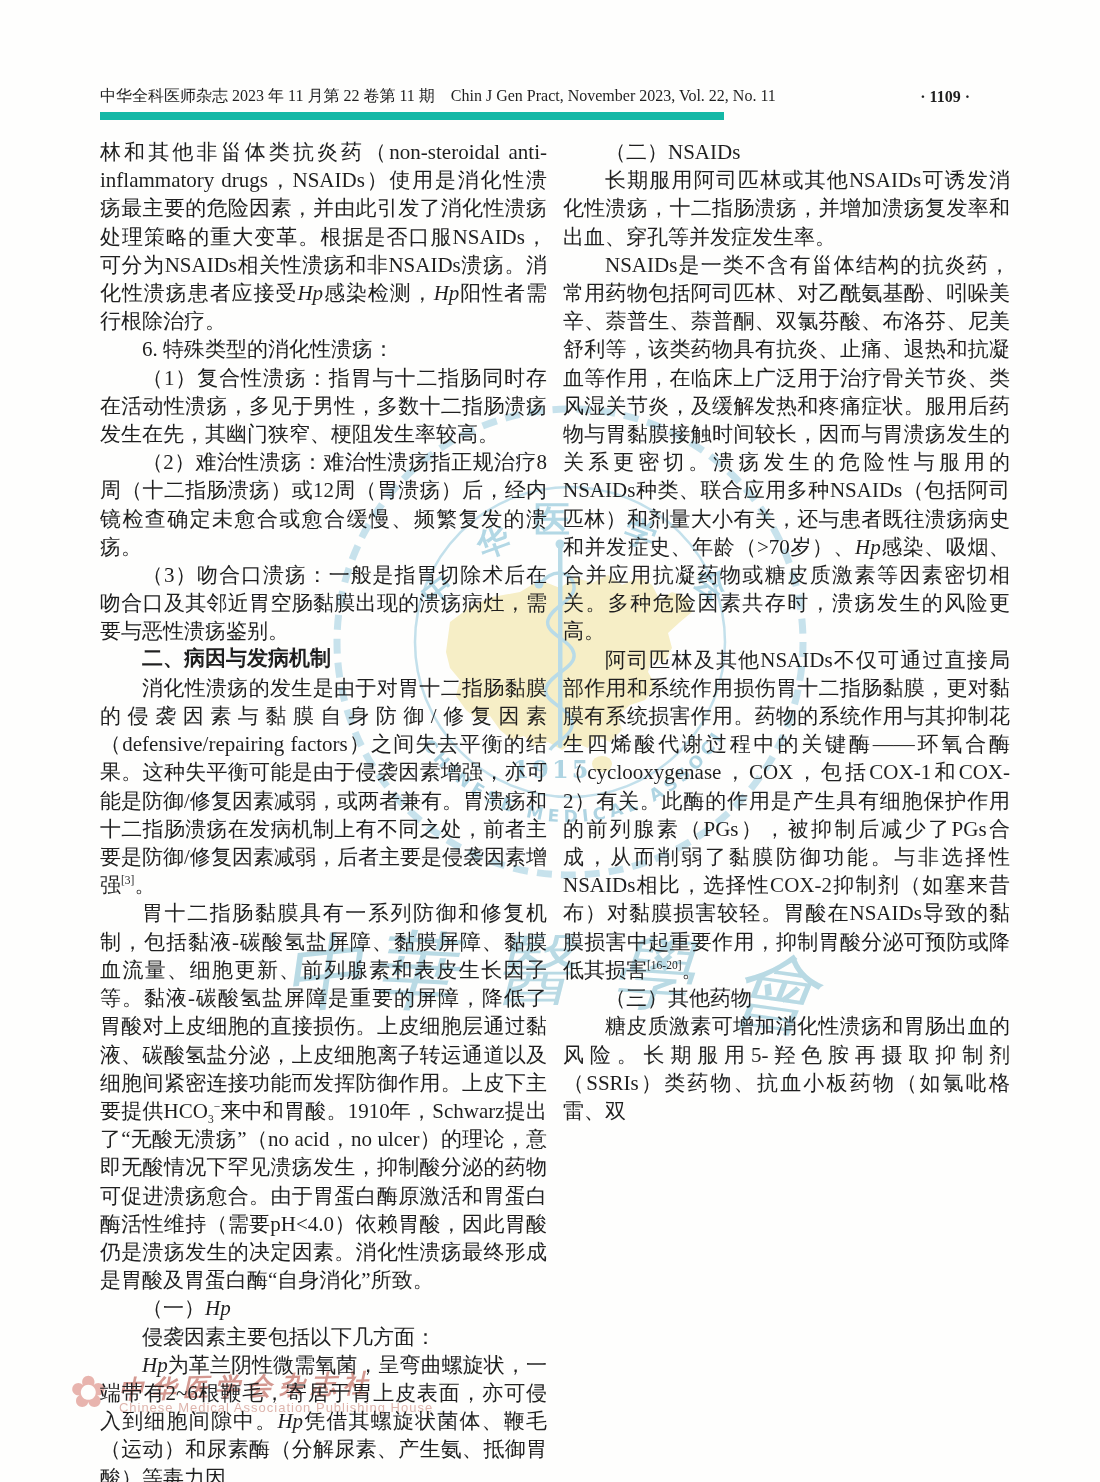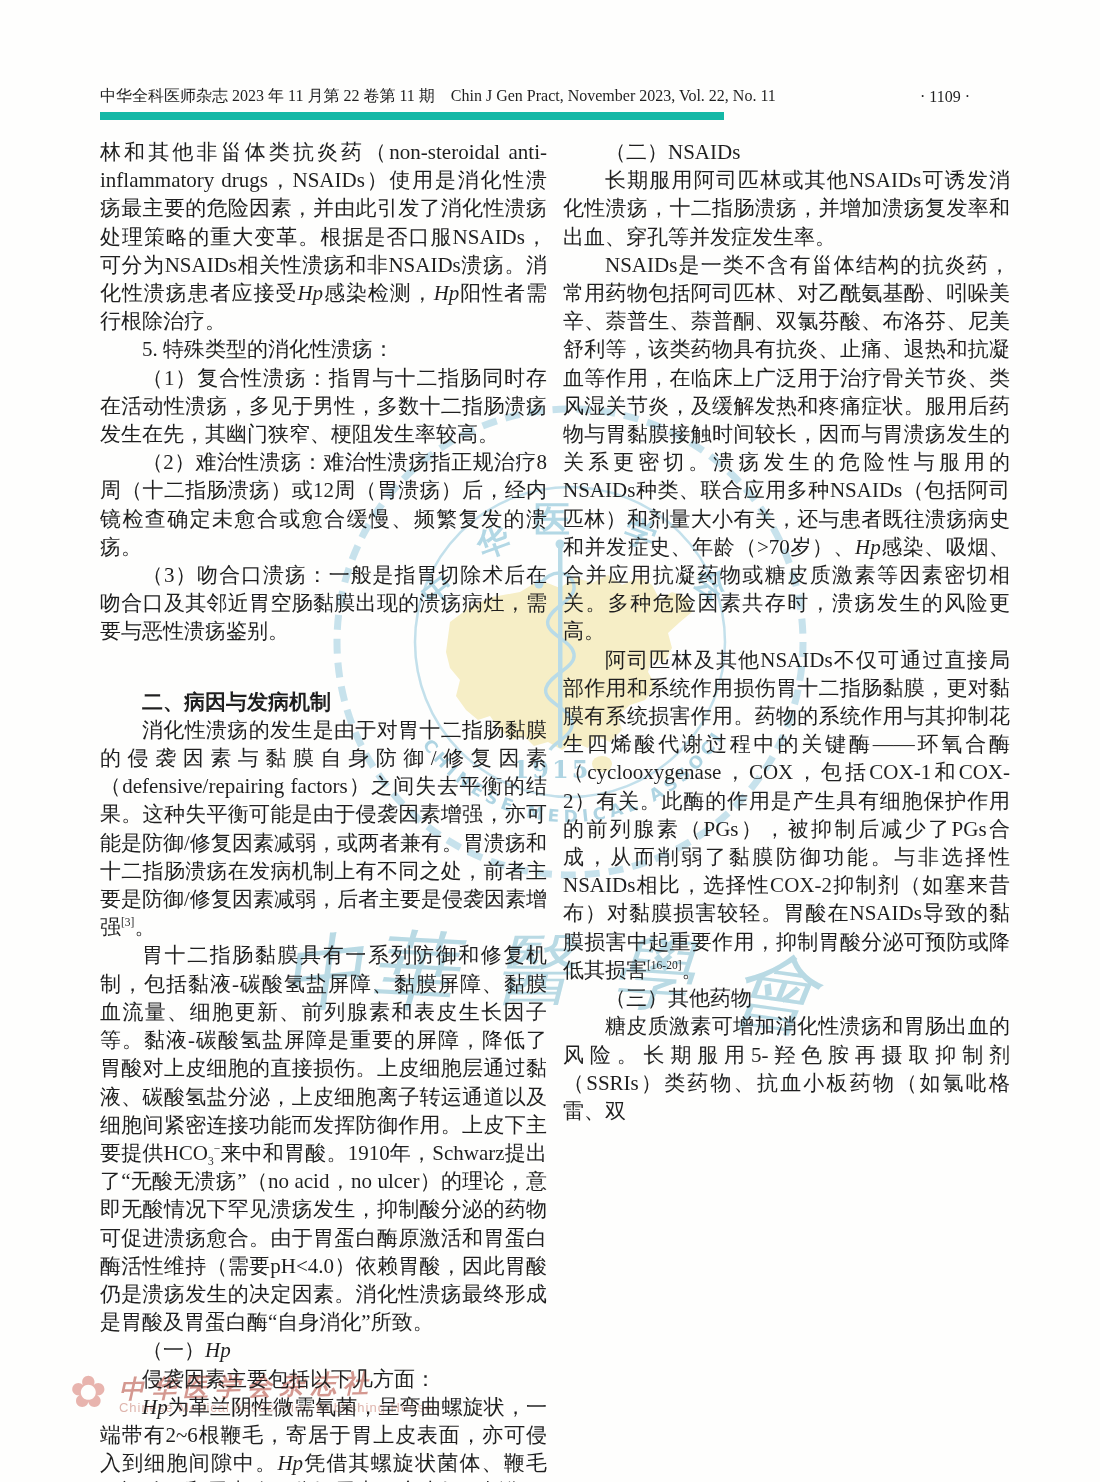--- a/index.html
+++ b/index.html
@@ -1,29 +1,29 @@
 <!DOCTYPE html>
 <html><head>
 <meta charset="utf-8">
 <style>
   html,body{margin:0;padding:0;background:#ffffff;}
   .page{position:relative;width:1100px;height:1482px;background:#fefefd;overflow:hidden;
         font-family:"Liberation Serif","DejaVu Serif",serif;color:#1f1f1f;}
   
   .hdr{position:absolute;left:100px;top:86px;width:624px;height:26px;
        border-bottom:8px solid #14b8a6;font-size:16px;white-space:nowrap;}
-  .pageno{position:absolute;left:820px;top:88px;width:150px;text-align:right;font-size:16px;}
+  .pageno{position:absolute;left:820px;top:88px;width:150px;text-align:right;font-size:16px;font-weight:bold;}
   
   .col{position:absolute;top:138px;width:447px;font-size:21px;line-height:28.2px;
        text-align:justify;z-index:2;}
   .col-left{left:100px;}
   .col-right{left:563px;}
   .col p{margin:0;}
   .col p.indent{text-indent:2em;}
-  .col p.heading{font-weight:bold;font-family:Liberation Sans, sans-serif;margin-top:42px;}
+  .col p.heading{font-weight:bold;font-family:Liberation Mono, monospace;}
   .col sup{font-size:11.5px;vertical-align:super;line-height:0;}
   .col sub{font-size:11.5px;vertical-align:sub;line-height:0;}
   
   .wm{position:absolute;left:0;top:0;z-index:1;pointer-events:none;}
   .wm-blue{fill:none;stroke:#b9dbe7;}
   .wm-glyph{fill:#b3d8e5;font-family:"DejaVu Sans","Liberation Sans",sans-serif;font-weight:bold;}
   .wm-ringtext{fill:#aed4e2;font-family:"DejaVu Sans","Liberation Sans",sans-serif;
                font-weight:bold;font-size:17px;letter-spacing:5px;}
   .wm-year{fill:#aed4e2;font-family:"DejaVu Serif","Liberation Serif",serif;
            font-size:24px;letter-spacing:3px;font-weight:bold;}
@@ -91,21 +91,21 @@
     <text class="wm-script" font-size="84" x="728" y="1015" transform="rotate(8 728 1015)">會</text>
   </svg>
 
   <div class="hdr">
     <span>中华全科医师杂志 2023 年 11 月第 22 卷第 11 期　Chin J Gen Pract, November 2023, Vol. 22, No. 11</span>
   </div>
   <div class="pageno">· 1109 ·</div>
 
   <div class="col col-left">
       <p class="">林和其他非甾体类抗炎药（non-steroidal anti-inflammatory drugs，NSAIDs）使用是消化性溃疡最主要的危险因素，并由此引发了消化性溃疡处理策略的重大变革。根据是否口服NSAIDs，可分为NSAIDs相关性溃疡和非NSAIDs溃疡。消化性溃疡患者应接受<i>Hp</i>感染检测，<i>Hp</i>阳性者需行根除治疗。</p>
-      <p class="indent ">5. 特殊类型的消化性溃疡：</p>
+      <p class="indent ">6. 特殊类型的消化性溃疡：</p>
       <p class="indent ">（1）复合性溃疡：指胃与十二指肠同时存在活动性溃疡，多见于男性，多数十二指肠溃疡发生在先，其幽门狭窄、梗阻发生率较高。</p>
       <p class="indent ">（2）难治性溃疡：难治性溃疡指正规治疗8周（十二指肠溃疡）或12周（胃溃疡）后，经内镜检查确定未愈合或愈合缓慢、频繁复发的溃疡。</p>
       <p class="indent ">（3）吻合口溃疡：一般是指胃切除术后在吻合口及其邻近胃空肠黏膜出现的溃疡病灶，需要与恶性溃疡鉴别。</p>
       <p class="indent heading">二、病因与发病机制</p>
       <p class="indent ">消化性溃疡的发生是由于对胃十二指肠黏膜的侵袭因素与黏膜自身防御/修复因素（defensive/repairing factors）之间失去平衡的结果。这种失平衡可能是由于侵袭因素增强，亦可能是防御/修复因素减弱，或两者兼有。胃溃疡和十二指肠溃疡在发病机制上有不同之处，前者主要是防御/修复因素减弱，后者主要是侵袭因素增强<sup>[3]</sup>。</p>
       <p class="indent ">胃十二指肠黏膜具有一系列防御和修复机制，包括黏液-碳酸氢盐屏障、黏膜屏障、黏膜血流量、细胞更新、前列腺素和表皮生长因子等。黏液-碳酸氢盐屏障是重要的屏障，降低了胃酸对上皮细胞的直接损伤。上皮细胞层通过黏液、碳酸氢盐分泌，上皮细胞离子转运通道以及细胞间紧密连接功能而发挥防御作用。上皮下主要提供HCO<sub>3</sub><sup>−</sup>来中和胃酸。1910年，Schwarz提出了“无酸无溃疡”（no acid，no ulcer）的理论，意即无酸情况下罕见溃疡发生，抑制酸分泌的药物可促进溃疡愈合。由于胃蛋白酶原激活和胃蛋白酶活性维持（需要pH&lt;4.0）依赖胃酸，因此胃酸仍是溃疡发生的决定因素。消化性溃疡最终形成是胃酸及胃蛋白酶“自身消化”所致。</p>
       <p class="indent ">（一）<i>Hp</i></p>
       <p class="indent ">侵袭因素主要包括以下几方面：</p>
       <p class="indent "><i>Hp</i>为革兰阴性微需氧菌，呈弯曲螺旋状，一端带有2~6根鞭毛，寄居于胃上皮表面，亦可侵入到细胞间隙中。<i>Hp</i>凭借其螺旋状菌体、鞭毛（运动）和尿素酶（分解尿素、产生氨、抵御胃酸）等毒力因</p>
     </div>

